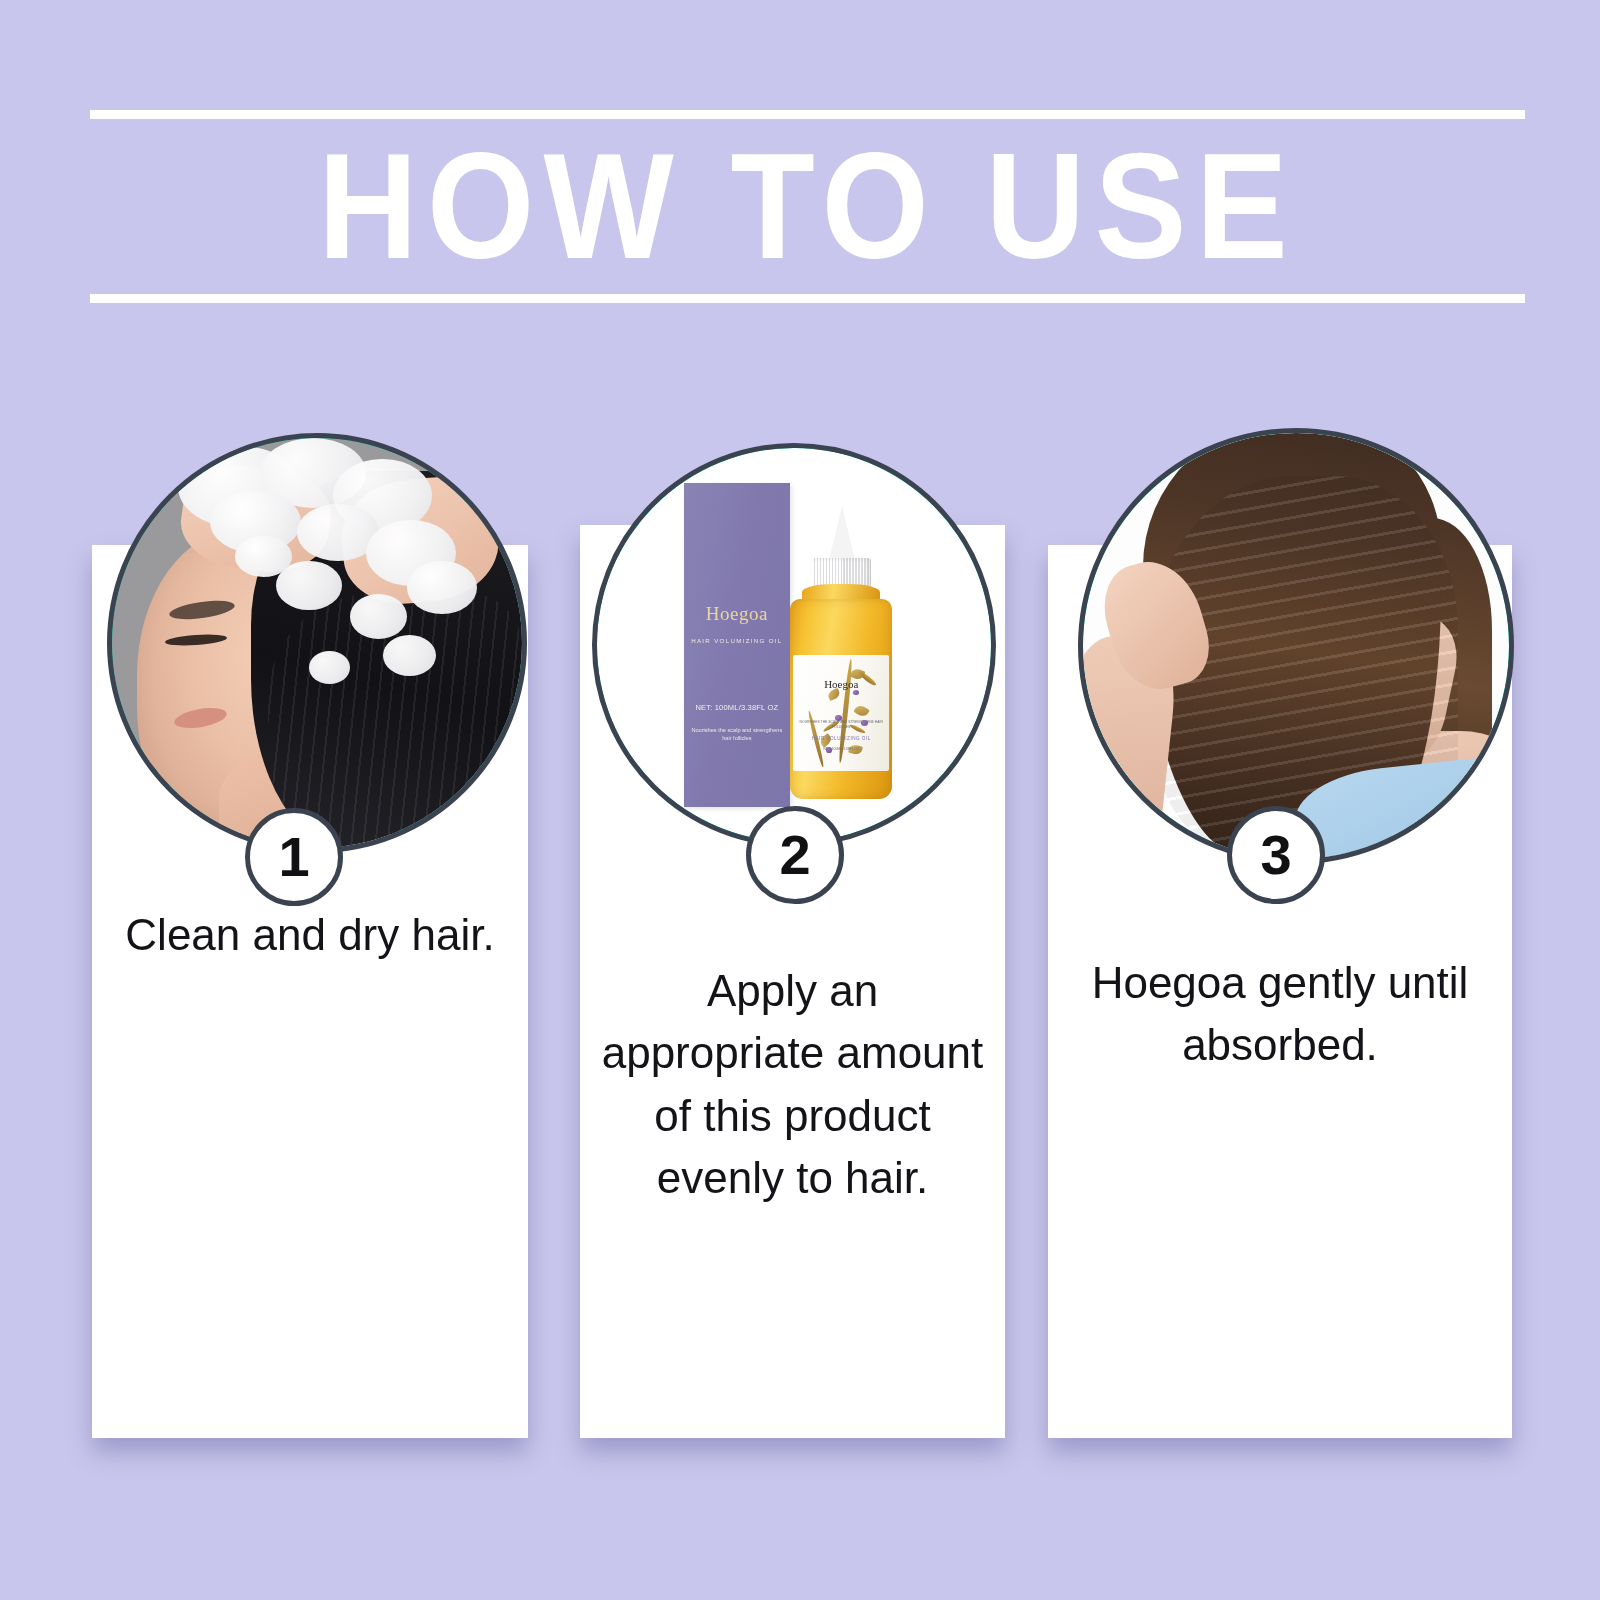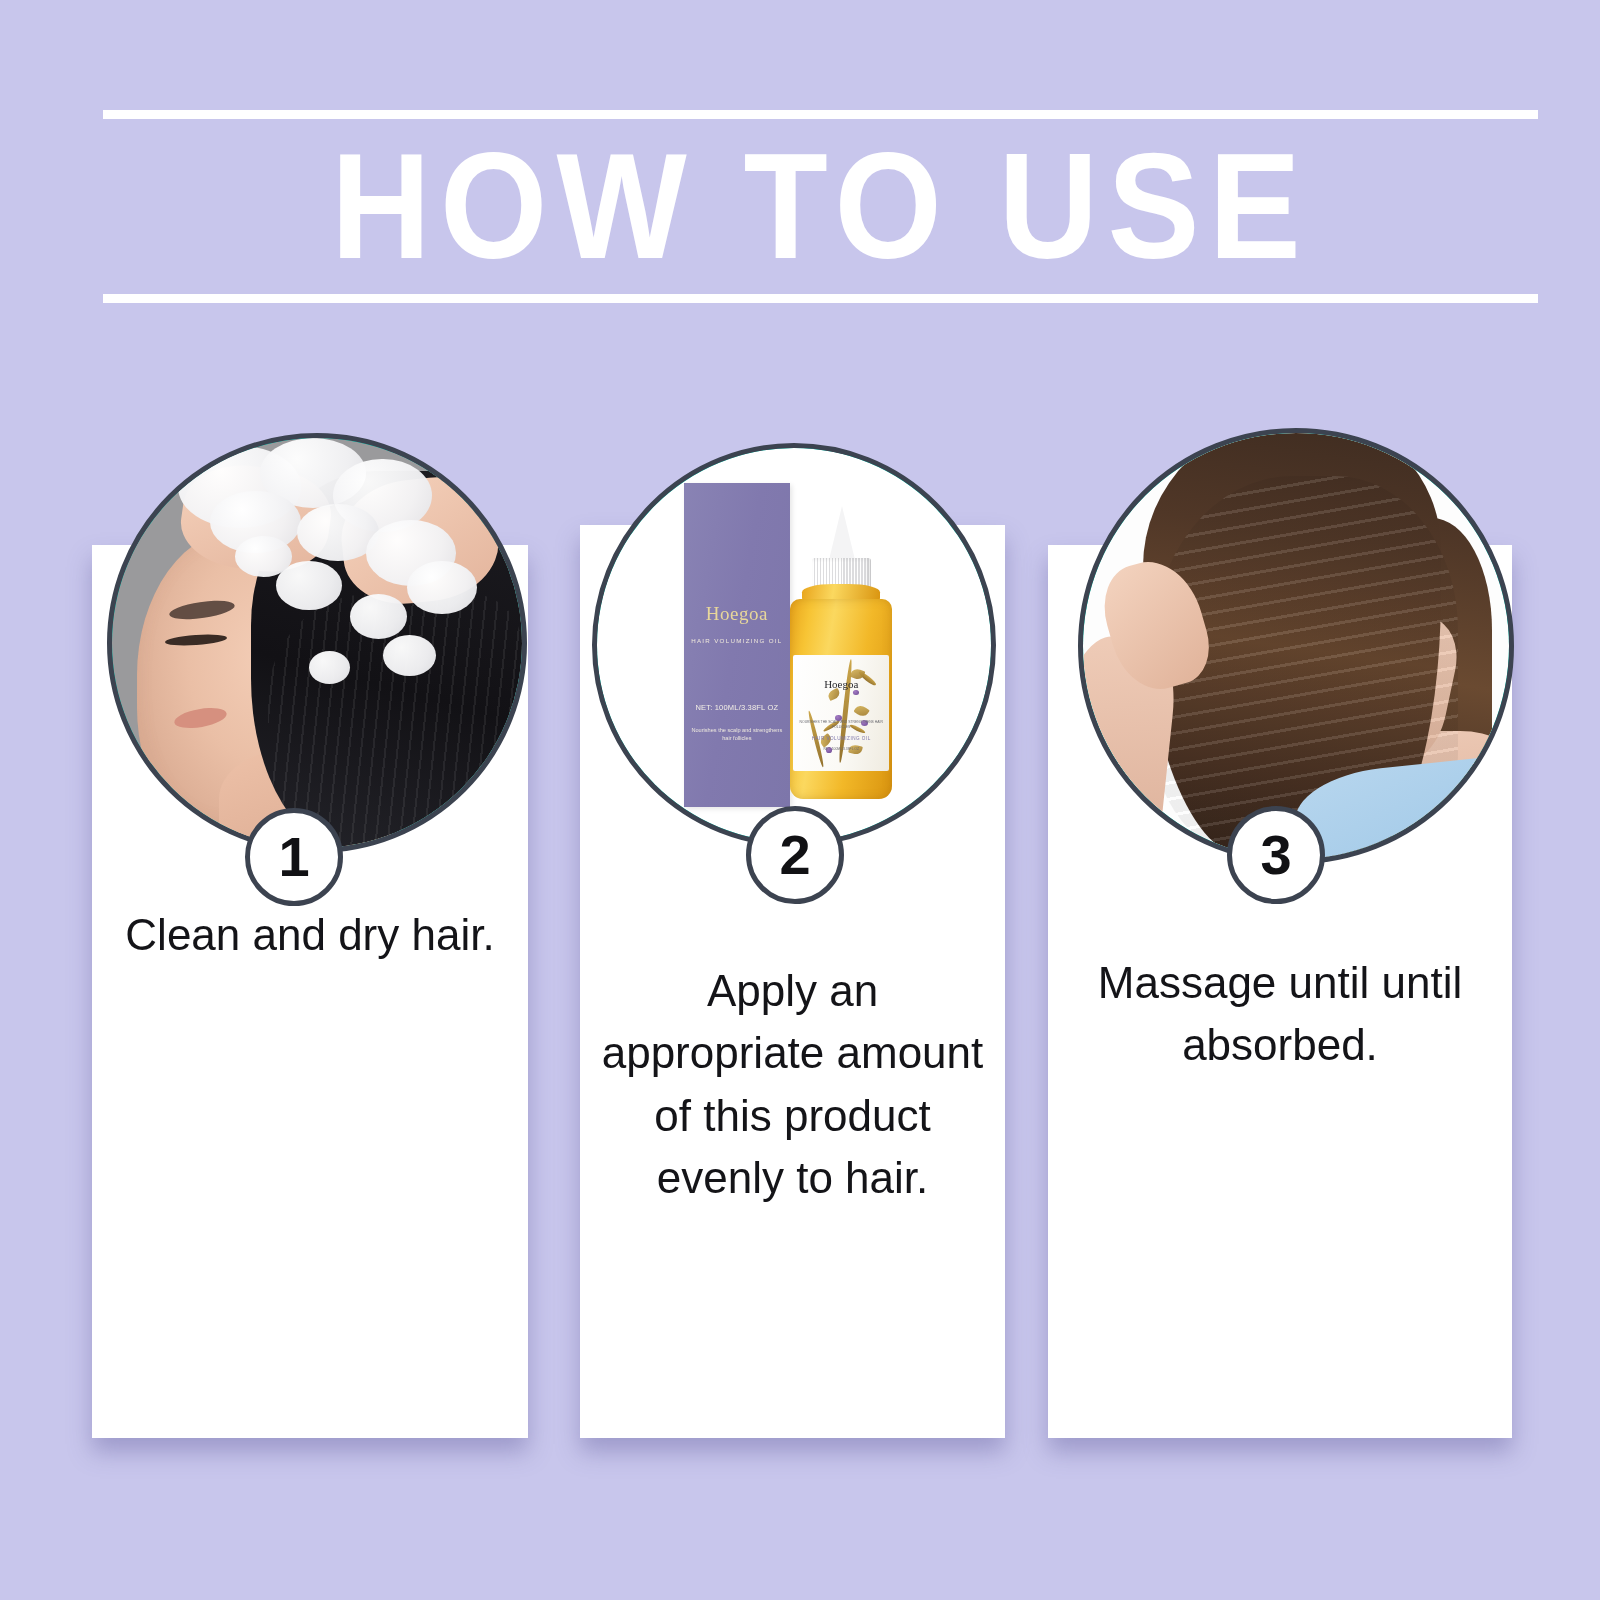--- a/index.html
+++ b/index.html
@@ -11,21 +11,21 @@
     height: 1600px;
     background: #C8C6EC;
     font-family: "Liberation Sans", sans-serif;
     overflow: hidden;
     position: relative;
   }
 
   
   #header {
     position: absolute;
-    left: 103px;
+    left: 90px;
     top: 110px;
     width: 1435px;
     height: 200px;
   }
   .rule {
     position: absolute;
     left: 0;
     width: 100%;
     height: 9px;
     background: #FFFFFF;
@@ -550,13 +550,13 @@
     <div class="s3-lips"></div>
     <div class="s3-hair"></div>
     <div class="s3-waves"></div>
     <div class="s3-arm"></div>
     <div class="s3-hand"></div>
     <div class="s3-top"></div>
   </div>
 </div>
 
 <div class="badge" id="badge-3">3</div>
-<div class="caption" id="caption-3">Massage until until absorbed.</div>
+<div class="caption" id="caption-3">Hoegoa gently until absorbed.</div>
 
 </body></html>

